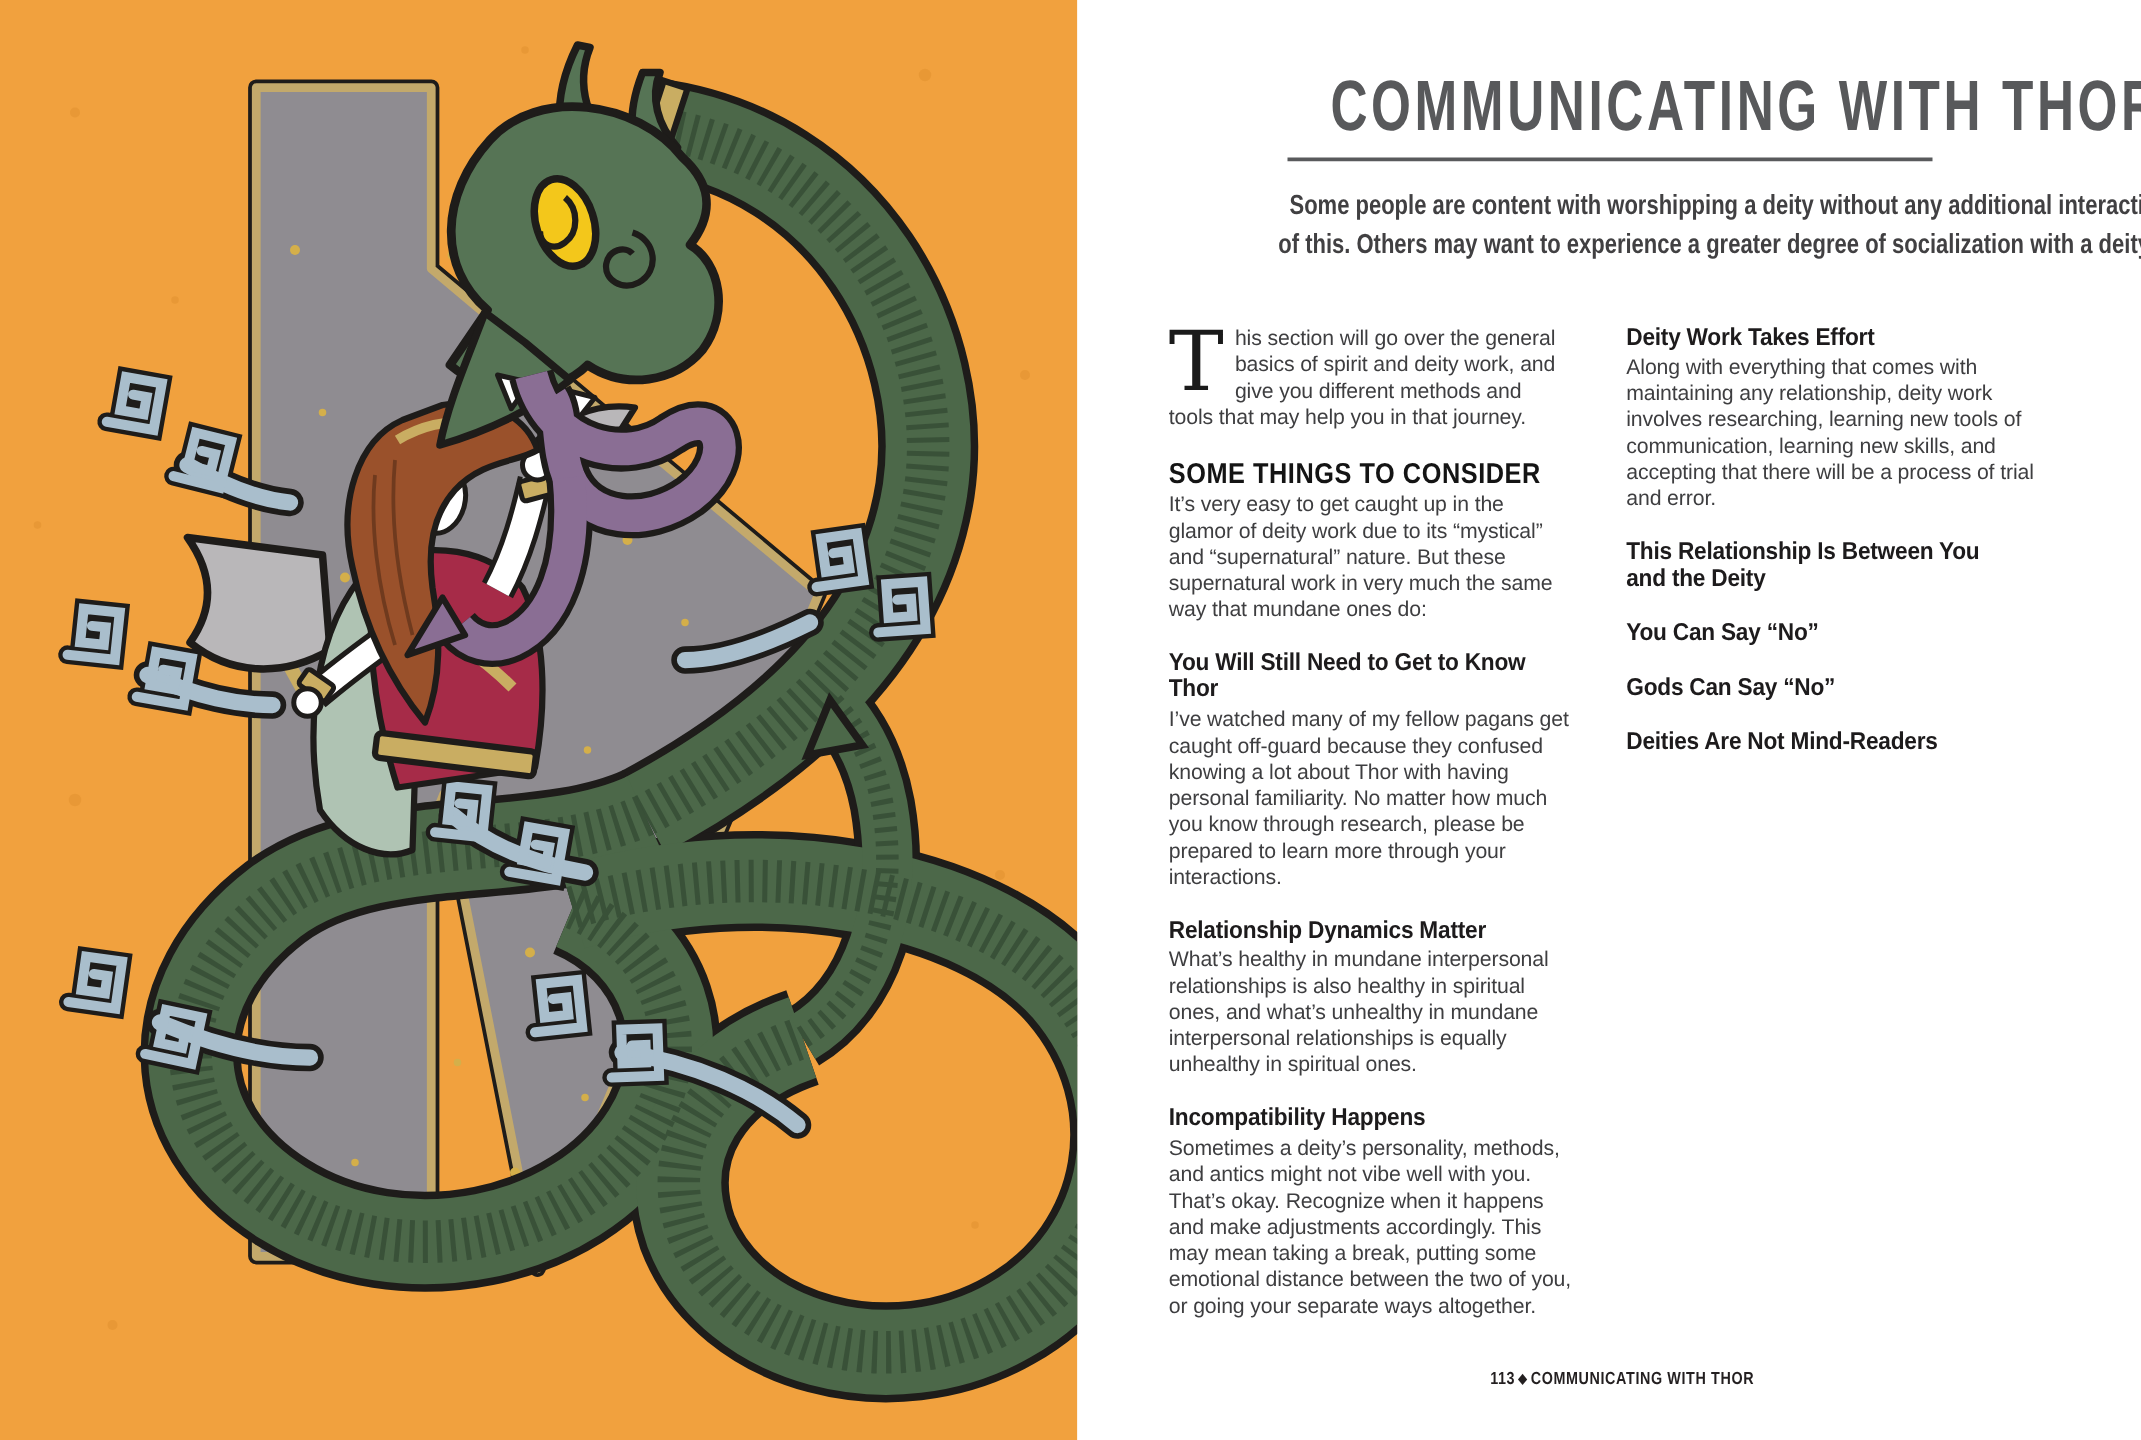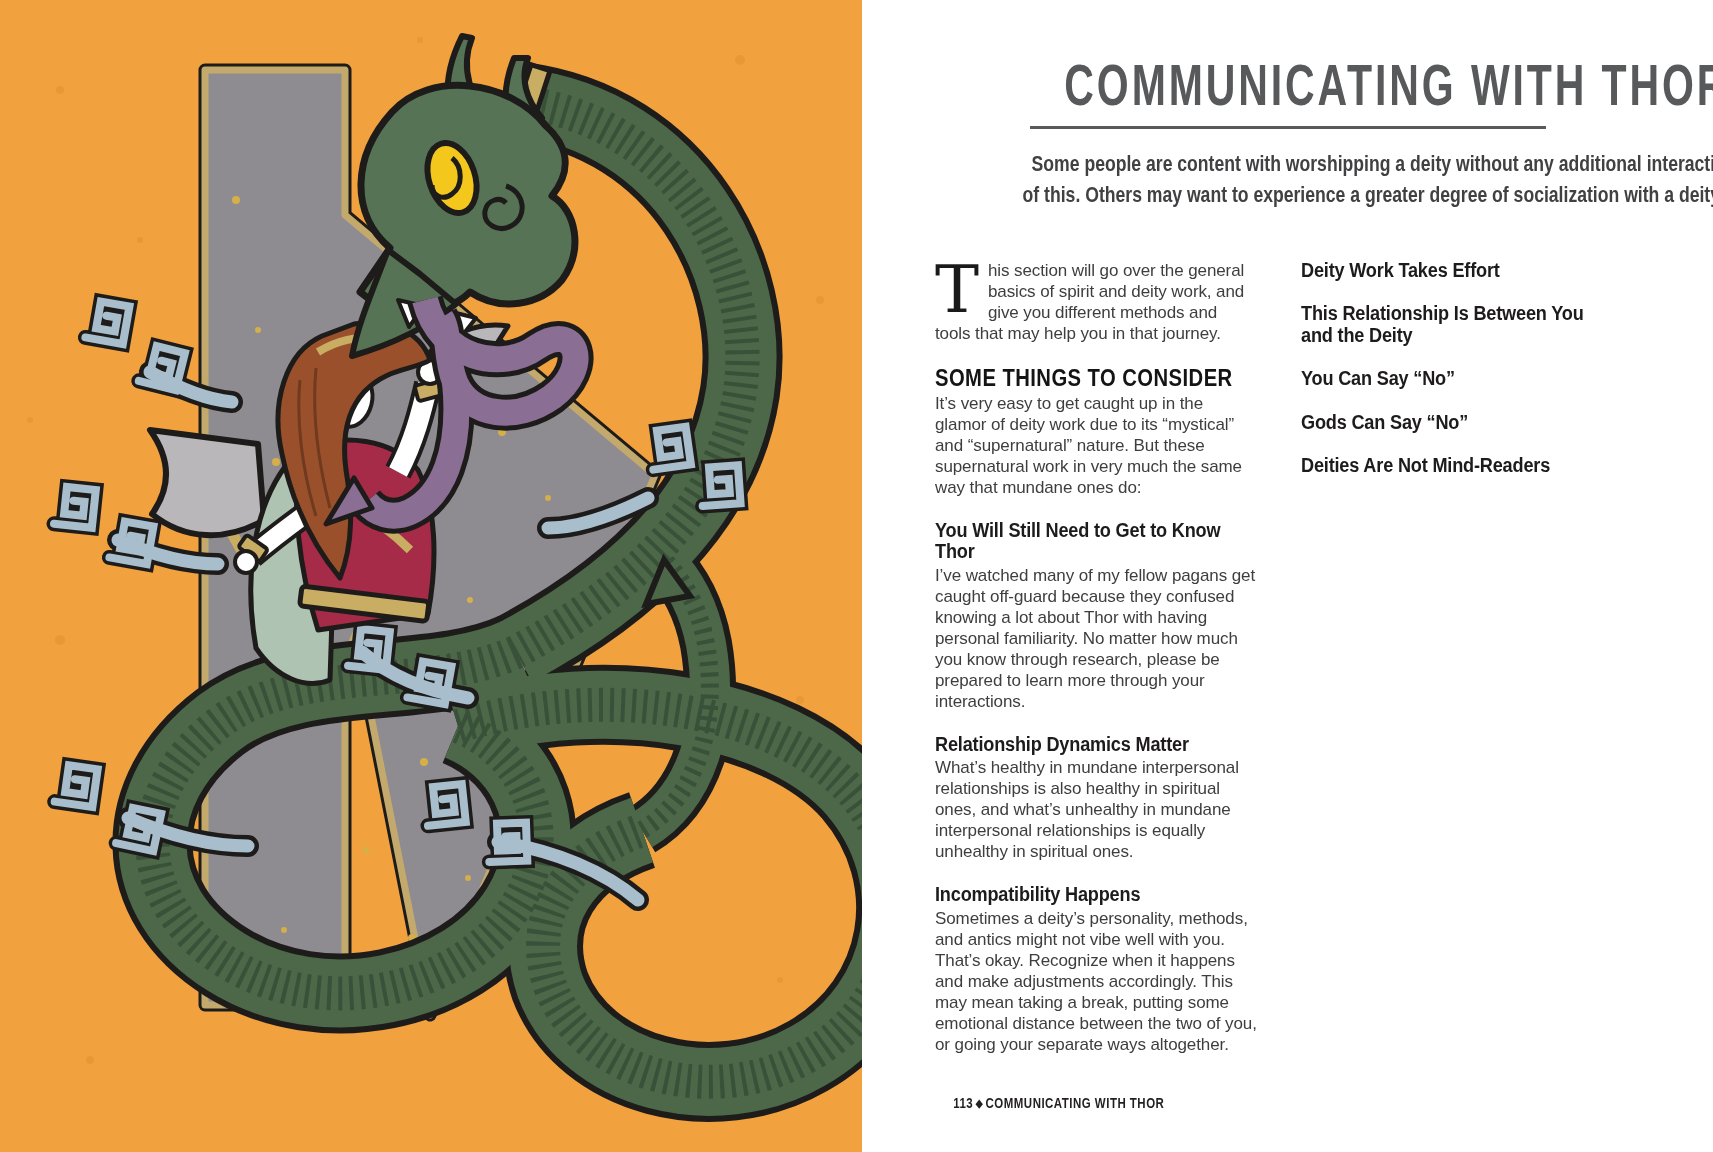--- a/index.html
+++ b/index.html
@@ -43,21 +43,21 @@
     margin:22px 0 2px;font-size:19.5px;font-weight:700;color:#1d1b1c;
     transform:scaleX(0.93);transform-origin:left center;
     letter-spacing:-0.2px;line-height:21.5px;white-space:pre-line;
   }
   .dropcap{
     float:left;font-family:"DejaVu Serif",serif;font-weight:500;
     font-size:66px;line-height:54px;padding:3px 9px 0 0;color:#1a1a1a;
   }
 
   .footer{
-    position:absolute;left:68px;top:1094px;width:705px;text-align:left;
+    position:absolute;left:83px;top:1094px;width:705px;text-align:center;
     color:#231F20;white-space:nowrap;
   }
   .footer .ft{
     display:inline-block;font-size:14px;font-weight:700;letter-spacing:0.6px;
     transform:scaleX(0.82);transform-origin:center;
   }
   .footer .sep{font-size:11px;position:relative;top:-1px;padding:0 3px;}
 </style>
 </head>
 <body>
@@ -259,20 +259,21 @@
         <div class="sub-head">You Will Still Need to Get to Know Thor</div>
         <p>I’ve watched many of my fellow pagans get caught off-guard because they confused knowing a lot about Thor with having personal familiarity. No matter how much you know through research, please be prepared to learn more through your interactions.</p>
         <div class="sub-head">Relationship Dynamics Matter</div>
         <p>What’s healthy in mundane interpersonal relationships is also healthy in spiritual ones, and what’s unhealthy in mundane interpersonal relationships is equally unhealthy in spiritual ones.</p>
         <div class="sub-head">Incompatibility Happens</div>
         <p>Sometimes a deity’s personality, methods, and antics might not vibe well with you. That’s okay. Recognize when it happens and make adjustments accordingly. This may mean taking a break, putting some emotional distance between the two of you, or going your separate ways altogether.</p>
       </div>
 
       <div class="col col-r">
         <div class="sub-head">Deity Work Takes Effort</div>
+        <p>Along with everything that comes with maintaining any relationship, deity work involves researching, learning new tools of communication, learning new skills, and accepting that there will be a process of trial and error.</p>
         <div class="sub-head">This Relationship Is Between You
 and the Deity</div>
         <div class="sub-head">You Can Say “No”</div>
         <div class="sub-head">Gods Can Say “No”</div>
         <div class="sub-head">Deities Are Not Mind-Readers</div>
       </div>
     </div>
   </div>
 
   <div class="footer">

